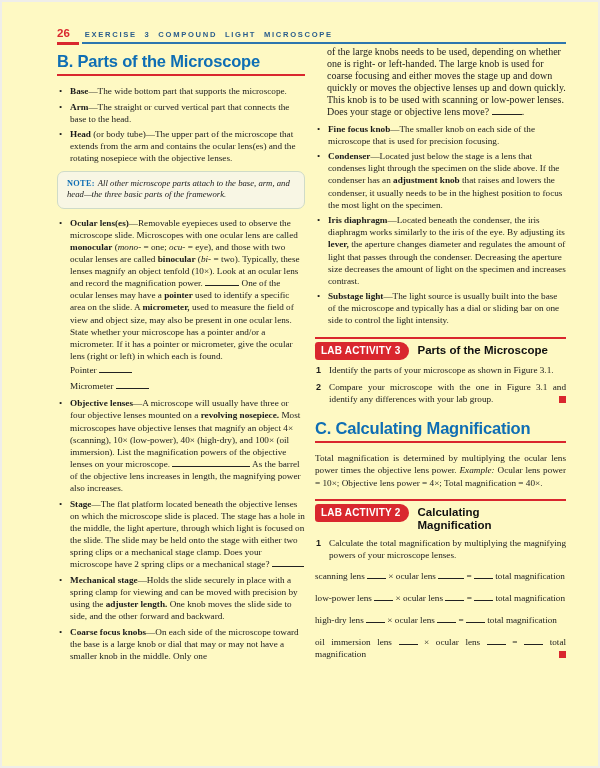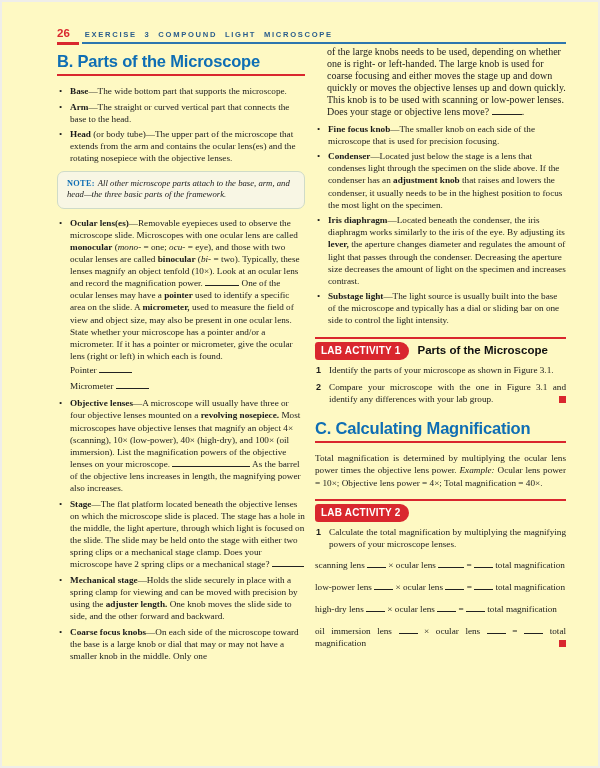--- a/index.html
+++ b/index.html
@@ -142,37 +142,38 @@
 
     <ul class="bullets">
       <li><span><b>Fine focus knob</b>—The smaller knob on each side of the microscope that is used for precision focusing.</span></li>
       <li><span><b>Condenser</b>—Located just below the stage is a lens that condenses light through the specimen on the slide above. If the condenser has an <b>adjustment knob</b> that raises and lowers the condenser, it usually needs to be in the highest position to focus the most light on the specimen.</span></li>
       <li><span><b>Iris diaphragm</b>—Located beneath the condenser, the iris diaphragm works similarly to the iris of the eye. By adjusting its <b>lever,</b> the aperture changes diameter and regulates the amount of light that passes through the condenser. Decreasing the aperture size decreases the amount of light on the specimen and increases contrast.</span></li>
       <li><span><b>Substage light</b>—The light source is usually built into the base of the microscope and typically has a dial or sliding bar on one side to control the light intensity.</span></li>
     </ul>
 
     <div class="lab">
       <div class="lab-row">
-        <span class="lab-badge">LAB ACTIVITY 1</span>
+        <span class="lab-badge">LAB ACTIVITY 3</span>
         <span class="lab-title">Parts of the Microscope</span>
       </div>
       <ol class="steps">
         <li><span class="step-num">1</span><span>Identify the parts of your microscope as shown in Figure 3.1.</span></li>
         <li><span class="step-num">2</span><span>Compare your microscope with the one in Figure 3.1 and identify any differences with your lab group.<span class="endsq"></span></span></li>
       </ol>
     </div>
 
     <div class="secC">
       <h2 class="sec-title">C. Calculating Magnification</h2>
       <p class="para">Total magnification is determined by multiplying the ocular lens power times the objective lens power. <i>Example:</i> Ocular lens power = 10×; Objective lens power = 4×; Total magnification = 40×.</p>
     </div>
 
     <div class="lab">
       <div class="lab-row">
         <span class="lab-badge">LAB ACTIVITY 2</span>
+        <span class="lab-title" style="max-width:110px;">Calculating Magnification</span>
       </div>
       <ol class="steps">
         <li><span class="step-num">1</span><span>Calculate the total magnification by multiplying the magnifying powers of your microscope lenses.</span></li>
       </ol>
       <div>
         <p class="formula">scanning lens <span class="blank" style="width: 19px;"></span> × ocular lens <span class="blank" style="width: 26px;"></span> = <span class="blank" style="width: 19px;"></span> total magnification</p>
         <p class="formula">low-power lens <span class="blank" style="width: 19px;"></span> × ocular lens <span class="blank" style="width: 19px;"></span> = <span class="blank" style="width: 19px;"></span> total magnification</p>
         <p class="formula">high-dry lens <span class="blank" style="width: 19px;"></span> × ocular lens <span class="blank" style="width: 19px;"></span> = <span class="blank" style="width: 19px;"></span> total magnification</p>
         <p class="formula">oil immersion lens <span class="blank" style="width: 19px;"></span> × ocular lens <span class="blank" style="width: 19px;"></span> = <span class="blank" style="width: 19px;"></span> total magnification<span class="endsq"></span></p>
       </div>

